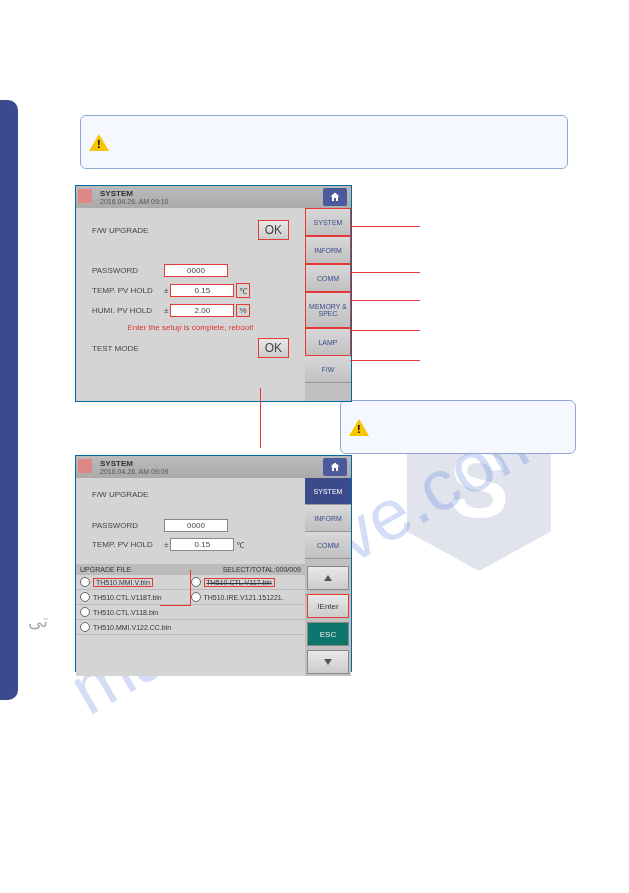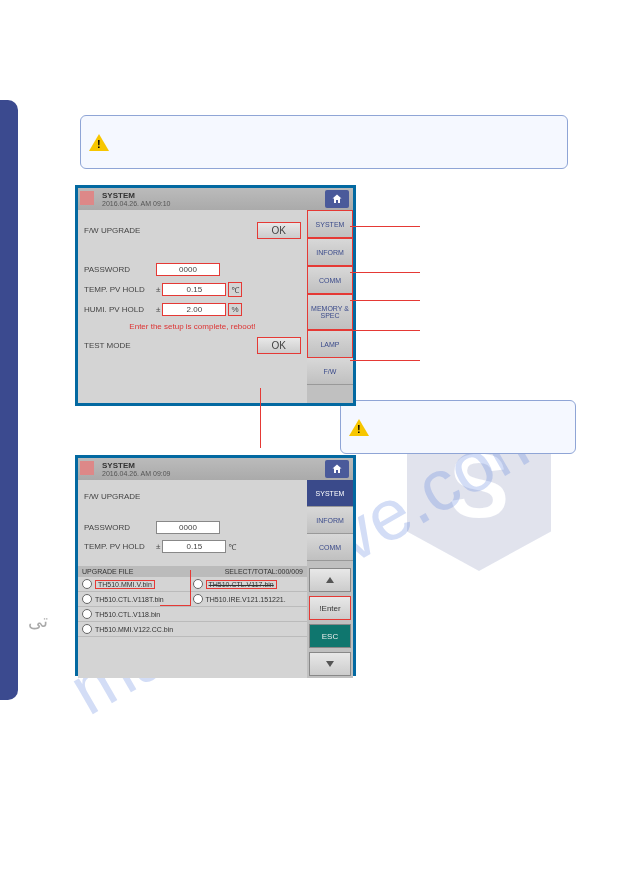--- a/index.html
+++ b/index.html
@@ -2,38 +2,38 @@
 <html><head>
 <meta charset="utf-8">
 <style>
 body{margin:0;width:629px;height:893px;background:#fff;font-family:Arial,sans-serif;font-size:9px;color:#333;position:relative;overflow:hidden}
 .side-bar{position:absolute;left:0;top:100px;width:18px;height:600px;background:#3b4a8f;border-radius:0 10px 10px 0}
 .note-box{position:absolute;border:1px solid #8fa5d6;border-radius:6px;background:#f5f8ff;padding:8px;display:flex;align-items:center}
 .note1{left:80px;top:115px;width:470px;height:36px}
 .note2{left:340px;top:400px;width:218px;height:36px}
 .warn-icon{width:0;height:0;border-left:10px solid transparent;border-right:10px solid transparent;border-bottom:17px solid #f7c600;position:relative;margin-right:8px}
 .warn-icon::after{content:"!";position:absolute;left:-2px;top:4px;font-size:11px;font-weight:bold;color:#000}
-.panel{position:absolute;width:275px;background:#c8c8c8;border:3px solid #0369a1}
+.panel{position:absolute;width:275px;background:#c8c8c8;border:1px solid #0369a1}
 .panel1{left:75px;top:185px;height:215px}
 .panel2{left:75px;top:455px;height:215px}
 .title-bar{background:linear-gradient(#bbb,#aaa);padding:3px 6px;font-size:8px;color:#333;display:flex;align-items:center;position:relative}
 .title-bar .home{position:absolute;right:4px;top:2px;width:24px;height:18px;background:#4a5a9a;border-radius:2px;display:flex;align-items:center;justify-content:center}
 .home svg{width:12px;height:12px;fill:#fff}
 .title-text{margin-left:18px}
 .title-date{font-size:7px;color:#555}
 .logo-sq{width:14px;height:14px;background:#d88;position:absolute;left:2px;top:3px}
 .panel-body{display:flex;height:calc(100% - 22px)}
 .panel-main{flex:1;background:#d4d4d4;padding:6px;position:relative}
 .panel-side{width:46px;background:#c0c0c0;display:flex;flex-direction:column}
 .side-btn{flex:0 0 auto;height:26px;background:linear-gradient(#d8d8d8,#c0c0c0);border-bottom:1px solid #999;font-size:7px;color:#3a4a8a;display:flex;align-items:center;justify-content:center;text-align:center;line-height:1}
 .side-btn.tall{height:34px}
-.row{display:flex;align-items:center;margin:6px 0;font-size:8px;color:#444}
+.row{display:flex;align-items:center;margin:6px 10px;font-size:8px;color:#444}
 .row .lbl{width:72px}
 .val-box{background:#fff;border:1px solid #888;padding:1px 16px;font-size:8px;min-width:30px;text-align:center}
-.ok-btn{background:linear-gradient(#e8e8e8,#ccc);border:1px solid #888;padding:2px 14px;font-size:10px}
+.ok-btn{background:linear-gradient(#e8e8e8,#ccc);border:1px solid #888;padding:2px 6px;font-size:12px}
 .red-box{border:1.5px solid #e53935 !important}
 .unit{font-size:8px;margin-left:2px}
 .red-text{color:#d33;font-size:8px;text-align:center;margin:6px 0}
 .file-header{background:#bbb;padding:2px 4px;font-size:7px;display:flex;justify-content:space-between}
 .file-row{display:flex;font-size:7px;padding:2px 4px;border-bottom:1px solid #bbb}
 .file-cell{flex:1;display:flex;align-items:center}
 .radio{width:8px;height:8px;border:1px solid #666;border-radius:50%;margin-right:3px;background:#fff}
 .enter-btn{background:linear-gradient(#e8e8e8,#ccc);border:1px solid #888;height:22px;margin:2px;font-size:8px;display:flex;align-items:center;justify-content:center}
 .arrow-btn{background:linear-gradient(#e8e8e8,#ccc);border:1px solid #888;height:22px;margin:2px;display:flex;align-items:center;justify-content:center}
 .red-line{position:absolute;background:#e53935}

